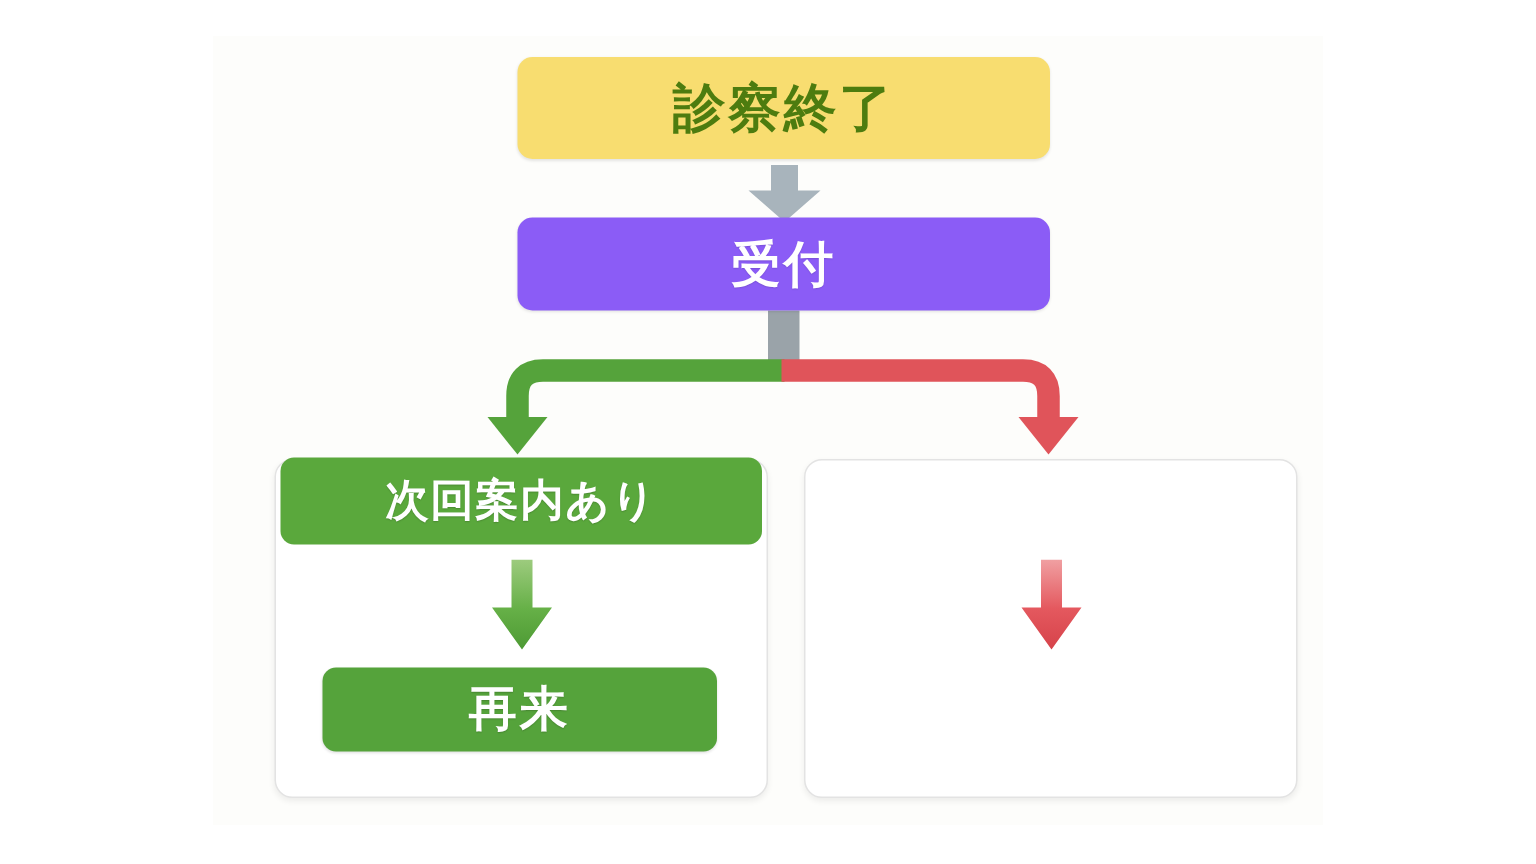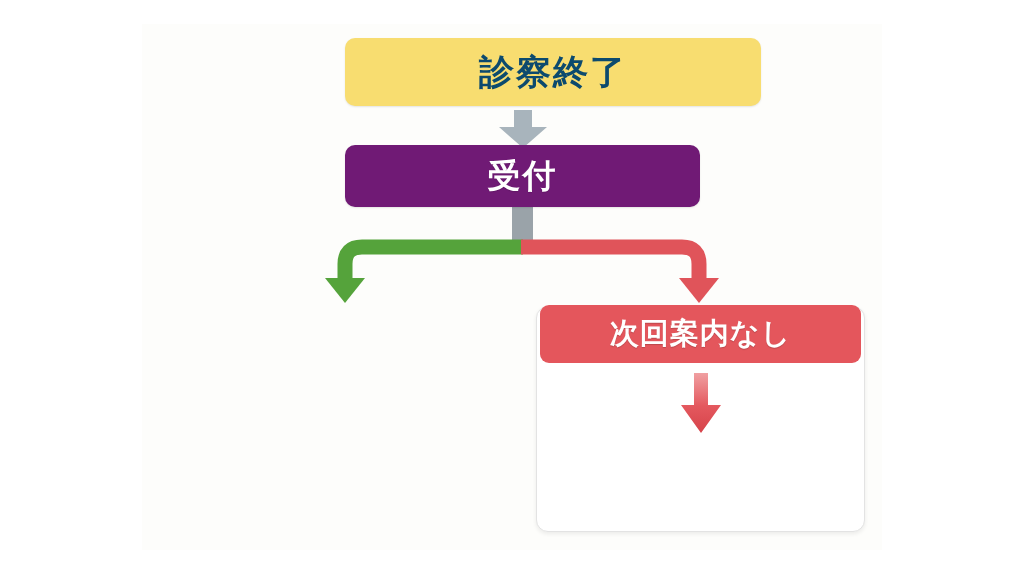--- a/index.html
+++ b/index.html
@@ -38,36 +38,36 @@
     align-items: center;
     justify-content: center;
     box-sizing: border-box;
     text-align: center;
     letter-spacing: 2px;
   }
 
   #node-end {
     left: 345px;
     top: 38px;
-    width: 416px;
+    width: 355px;
     height: 68px;
     background: #f8dd70;
     border-radius: 10px;
-    color: #0c4a6e;
+    color: #4d7c0f;
     font-size: 35px;
     font-weight: bold;
     box-shadow: 0 1px 2px rgba(0,0,0,0.10);
   }
 
   #node-reception {
     left: 345px;
     top: 145px;
     width: 355px;
     height: 62px;
-    background: #701a75;
+    background: #8b5cf6;
     border-radius: 10px;
     color: #ffffff;
     font-size: 33px;
     font-weight: bold;
     text-shadow: 0 1px 1px rgba(0,0,0,0.12);
     box-shadow: 0 1px 2px rgba(0,0,0,0.10);
   }
 
   
   #arrow-gray {
@@ -171,23 +171,38 @@
   </svg>
 
   <div class="node" id="node-end">診察終了</div>
 
   <svg id="arrow-gray" viewBox="0 0 52 38" xmlns="http://www.w3.org/2000/svg">
     <polygon points="17,0 35,0 35,17 50,17 26,38 2,17 17,17" fill="#a8b4bc"></polygon>
   </svg>
 
   <div class="node" id="node-reception">受付</div>
 
+  <div class="panel" id="panel-left">
+    <div class="panel-header hdr-green">次回案内あり</div>
+
+    <svg class="panel-arrow" viewBox="0 0 44 62" xmlns="http://www.w3.org/2000/svg">
+      <defs>
+        <linearGradient id="gradGreen" x1="0" y1="0" x2="0" y2="1">
+          <stop offset="0%" stop-color="#9dcb7e"></stop>
+          <stop offset="55%" stop-color="#66b047"></stop>
+          <stop offset="100%" stop-color="#4d9a34"></stop>
+        </linearGradient>
+      </defs>
+      <polygon points="15,0 29,0 29,32 42,32 22,60 2,32 15,32" fill="url(#gradGreen)"></polygon>
+    </svg>
+
+    <div class="pill pill-green">再来</div>
+  </div>
 
   <div class="panel" id="panel-right">
-    <div class="panel-header hdr-red">次回案内なし</div>
 
     <svg class="panel-arrow" viewBox="0 0 44 62" xmlns="http://www.w3.org/2000/svg">
       <defs>
         <linearGradient id="gradRed" x1="0" y1="0" x2="0" y2="1">
           <stop offset="0%" stop-color="#f0a0a2"></stop>
           <stop offset="55%" stop-color="#e4585e"></stop>
           <stop offset="100%" stop-color="#d6434a"></stop>
         </linearGradient>
       </defs>
       <polygon points="15,0 29,0 29,32 42,32 22,60 2,32 15,32" fill="url(#gradRed)"></polygon>

